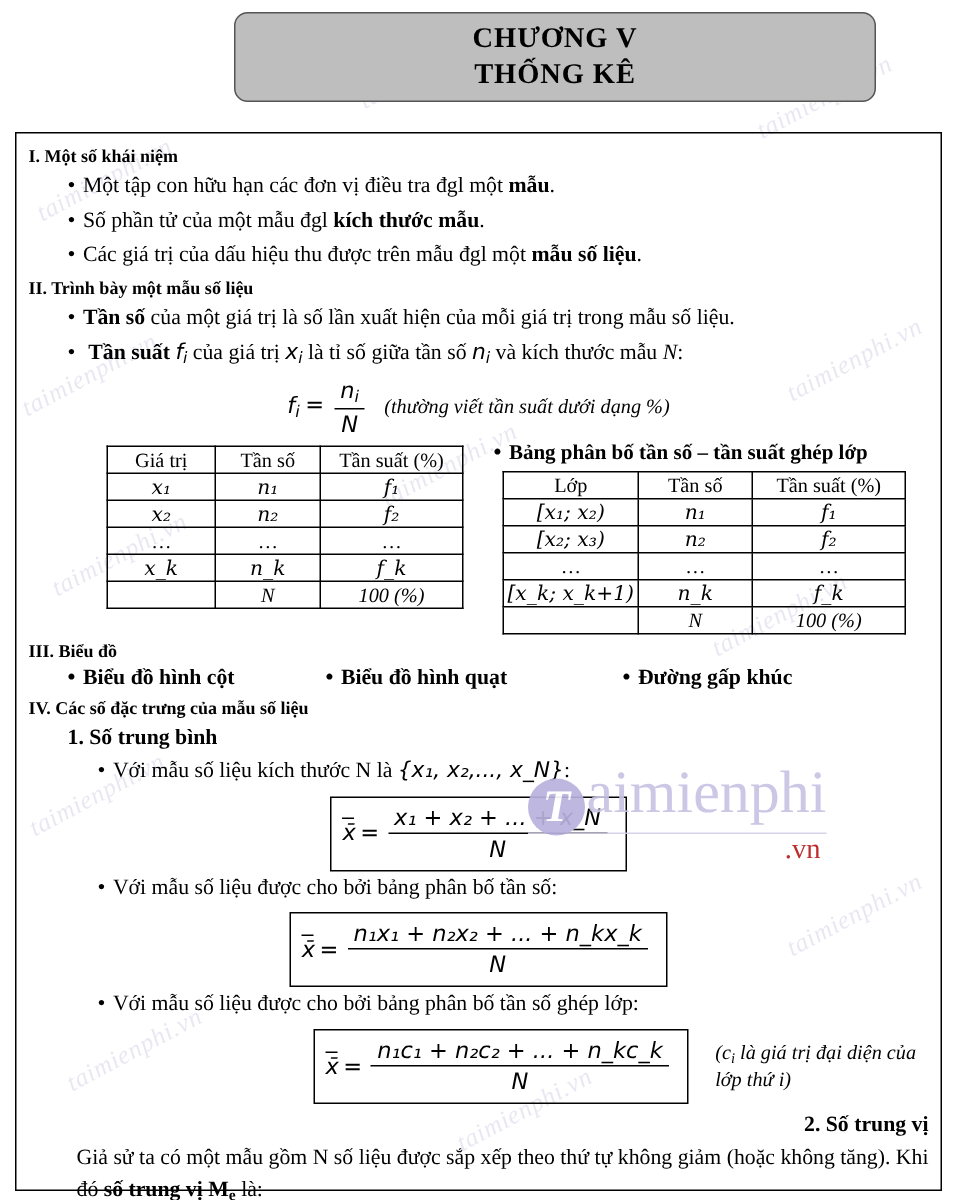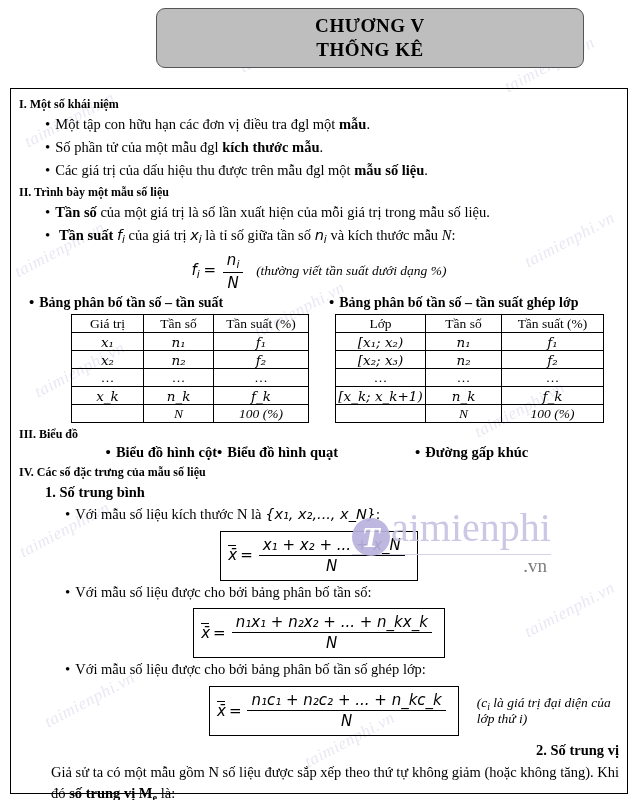--- a/index.html
+++ b/index.html
@@ -107,41 +107,41 @@
   .t-left col.c2{width:70px;}
   .t-left col.c3{width:95px;}
   .t-right col.c1{width:90px;}
   .t-right col.c2{width:76px;}
   .t-right col.c3{width:102px;}
   .cell-it{font-style:italic;font-family:"Liberation Serif",serif;}
   .cell-m{font-family:"DejaVu Serif",serif;font-style:italic;}
 
   .three-col{display:flex;margin-top:1px;margin-left:26px;font-size:14.5px;font-weight:bold;}
   .three-col > div{white-space:nowrap;}
-  .tc1{width:172px;text-align:right;}
+  .tc1{width:172px;}
   .tc2{width:198px;}
 
   
   .logo{
     position:absolute;left:352px;top:508px;z-index:3;pointer-events:none;
     opacity:.92;
   }
   .logo-main{
     font-family:"Liberation Serif", serif;
     font-size:40px;color:#c9c3e4;line-height:1;white-space:nowrap;
   }
   .logo-circle{
     display:inline-block;width:38px;height:38px;border-radius:50%;
     background:#b9b1de;color:#ffffff;text-align:center;
     font-size:30px;line-height:38px;font-style:italic;font-weight:bold;
     vertical-align:-6px;margin-right:1px;
   }
   .logo-vn{
     text-align:right;font-family:"Liberation Serif",serif;
-    font-size:19px;color:#737373;margin-top:-2px;padding-right:4px;
+    font-size:19px;color:#b91c1c;margin-top:-2px;padding-right:4px;
     border-top:1.5px solid #d5d0ea;
   }
 </style>
 </head>
 <body>
 
 <div class="page">
 
   <div class="wm-layer">
     <div class="wm" style="left:20px;top:110px;">taimienphi.vn</div>
@@ -189,21 +189,20 @@
       <span class="frac math">
         <span class="num"><span>n</span><sub>i</sub></span>
         <span class="den">N</span>
       </span>
       <span class="note">(thường viết tần suất dưới dạng %)</span>
     </div>
 
     <div class="tables-row">
 
       <div class="tcol">
-        <div class="tcap dot">Bảng phân bố tần số – tần suất</div>
         <table class="stat t-left">
           <colgroup>
               <col class="c1">
               <col class="c2">
               <col class="c3">
             </colgroup>
           <tbody>
               <tr>
             <th>Giá trị</th>
             <th>Tần số</th>

